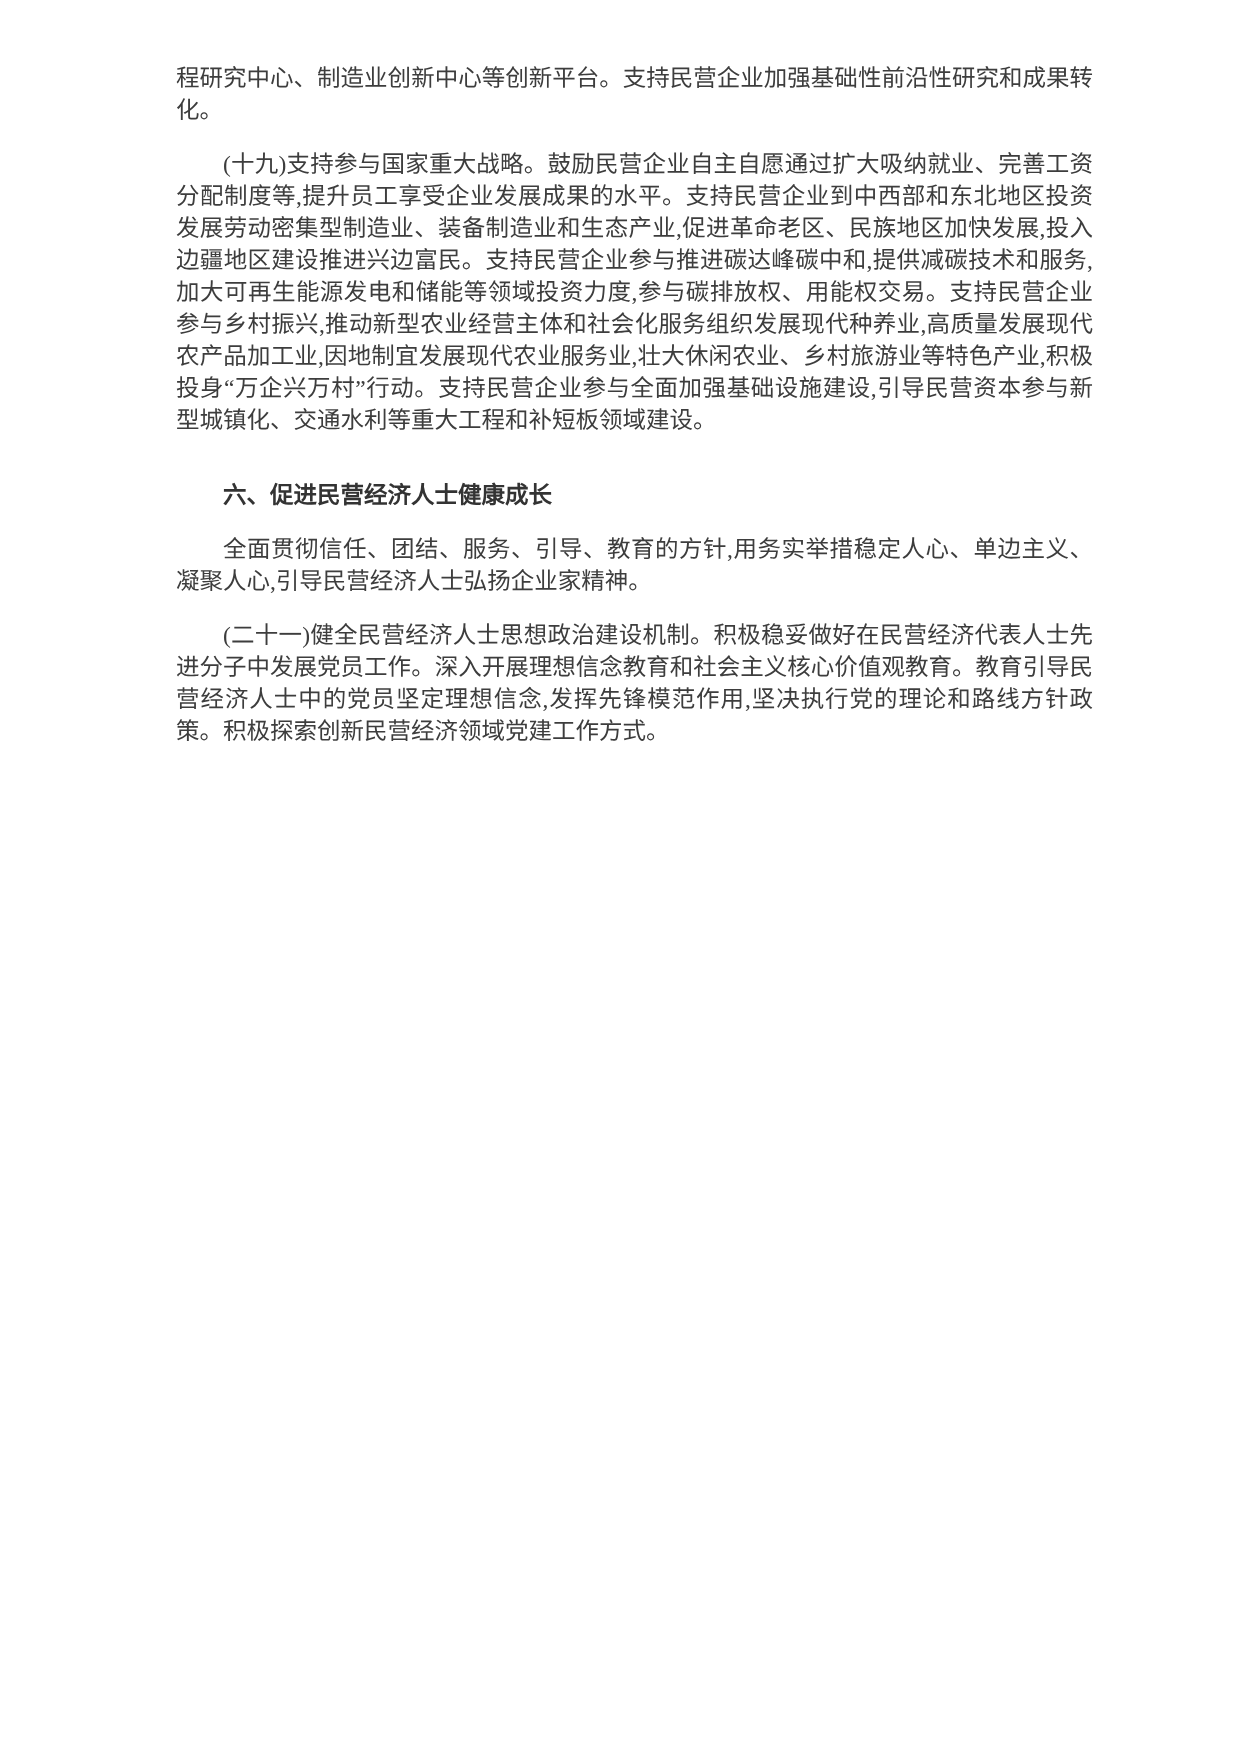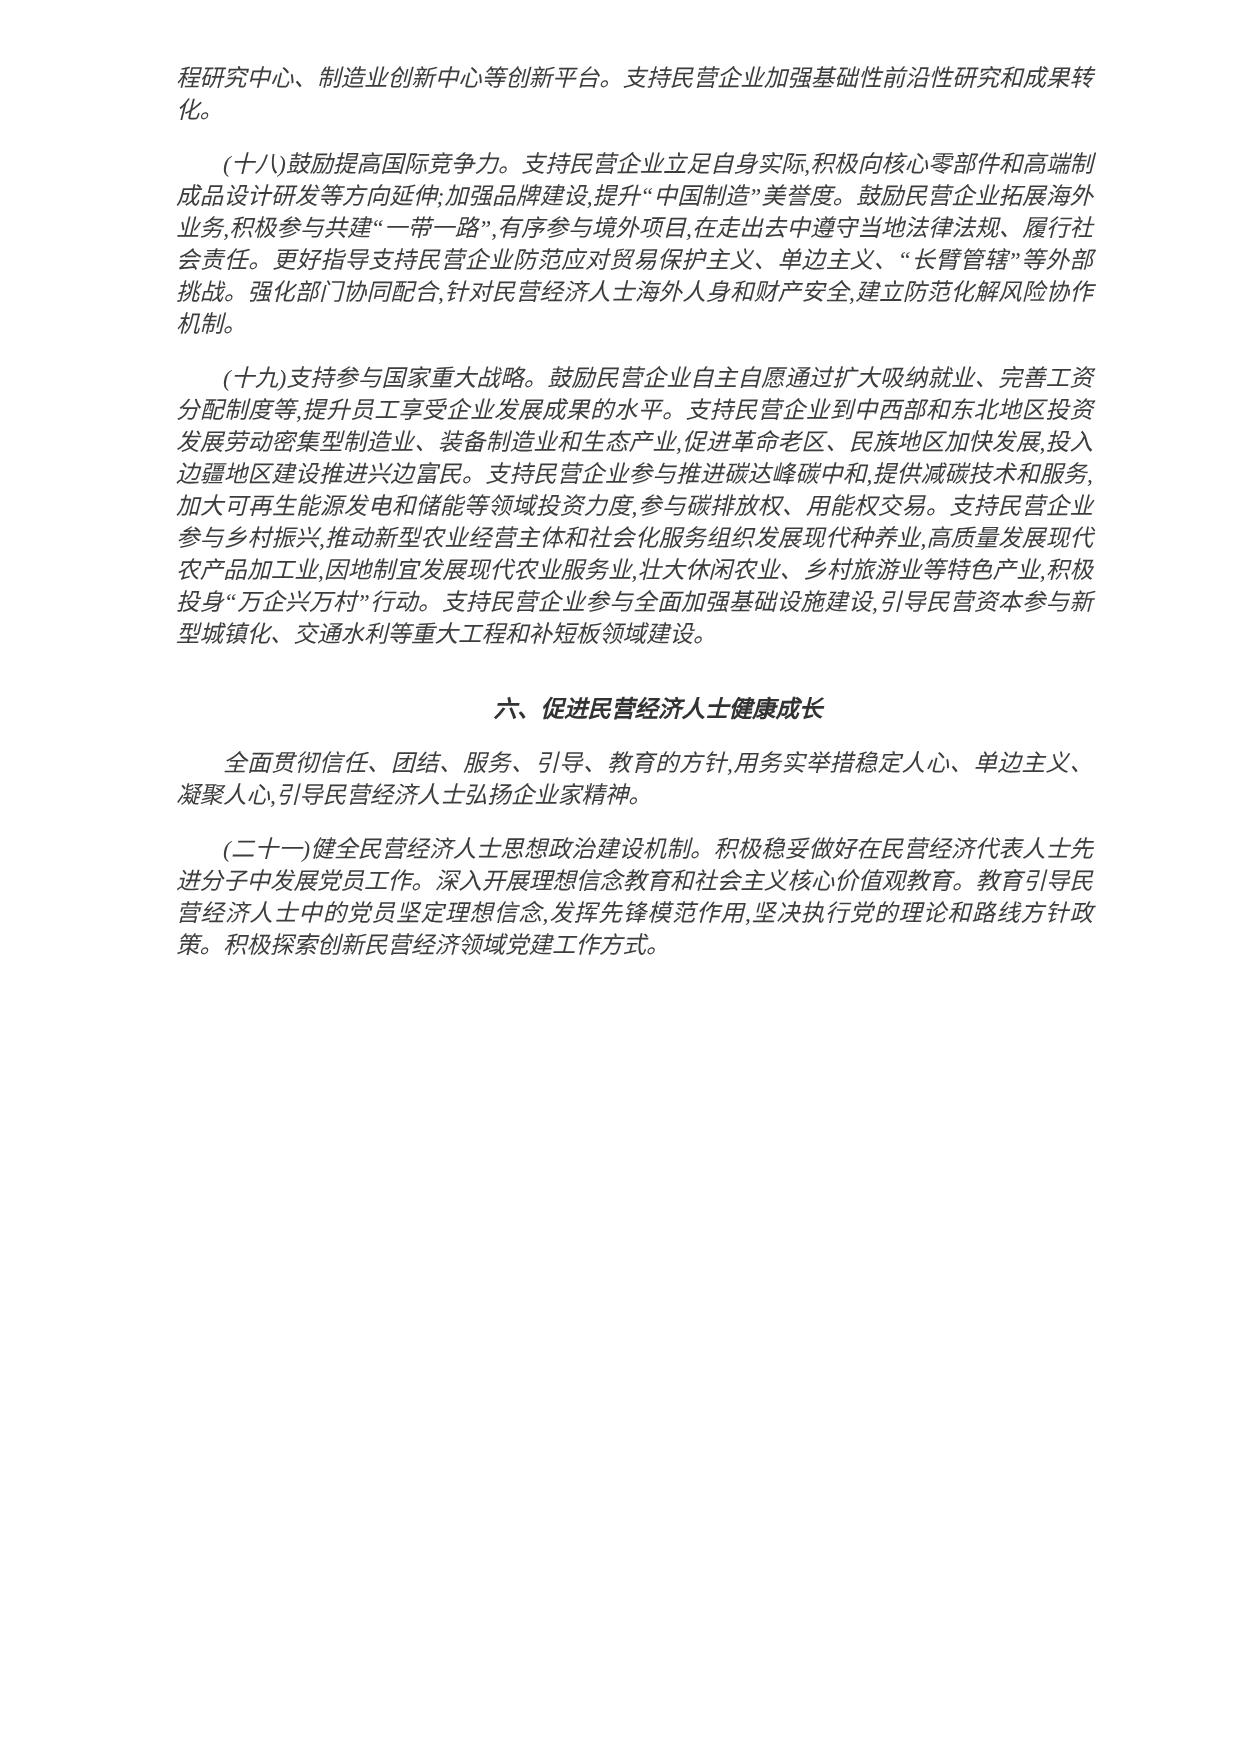--- a/index.html
+++ b/index.html
@@ -7,21 +7,20 @@
     padding: 0;
     background: #ffffff;
   }
   .page {
     position: relative;
     width: 1241px;
     height: 1755px;
     background: #ffffff;
     overflow: hidden;
     font-family: "Liberation Serif", "DejaVu Serif", serif;
-    font-style: italic;
   }
   .page-body {
     position: absolute;
     left: 176px;
     top: 62px;
     width: 917px;
   }
   .para {
     margin: 0 0 22px 0;
     font-size: 23.5px;
@@ -37,28 +36,27 @@
   .para.continuation {
     text-indent: 0;
   }
   .section-heading {
     margin: 43px 0 22px 0;
     font-size: 23.5px;
     line-height: 32px;
     font-weight: bold;
     color: #333333;
     text-indent: 2em;
-    text-align: center;
+    text-align: left;
   }
 </style>
 </head>
 <body>
 
 <div class="page">
   <div class="page-body">
     <p class="para continuation">程研究中心、制造业创新中心等创新平台。支持民营企业加强基础性前沿性研究和成果转化。</p>
-    <p class="para">(十八)鼓励提高国际竞争力。支持民营企业立足自身实际,积极向核心零部件和高端制成品设计研发等方向延伸;加强品牌建设,提升“中国制造”美誉度。鼓励民营企业拓展海外业务,积极参与共建“一带一路”,有序参与境外项目,在走出去中遵守当地法律法规、履行社会责任。更好指导支持民营企业防范应对贸易保护主义、单边主义、“长臂管辖”等外部挑战。强化部门协同配合,针对民营经济人士海外人身和财产安全,建立防范化解风险协作机制。</p>
     <p class="para">(十九)支持参与国家重大战略。鼓励民营企业自主自愿通过扩大吸纳就业、完善工资分配制度等,提升员工享受企业发展成果的水平。支持民营企业到中西部和东北地区投资发展劳动密集型制造业、装备制造业和生态产业,促进革命老区、民族地区加快发展,投入边疆地区建设推进兴边富民。支持民营企业参与推进碳达峰碳中和,提供减碳技术和服务,加大可再生能源发电和储能等领域投资力度,参与碳排放权、用能权交易。支持民营企业参与乡村振兴,推动新型农业经营主体和社会化服务组织发展现代种养业,高质量发展现代农产品加工业,因地制宜发展现代农业服务业,壮大休闲农业、乡村旅游业等特色产业,积极投身“万企兴万村”行动。支持民营企业参与全面加强基础设施建设,引导民营资本参与新型城镇化、交通水利等重大工程和补短板领域建设。</p>
     <h2 class="section-heading">六、促进民营经济人士健康成长</h2>
     <p class="para">全面贯彻信任、团结、服务、引导、教育的方针,用务实举措稳定人心、单边主义、凝聚人心,引导民营经济人士弘扬企业家精神。</p>
     <p class="para">(二十一)健全民营经济人士思想政治建设机制。积极稳妥做好在民营经济代表人士先进分子中发展党员工作。深入开展理想信念教育和社会主义核心价值观教育。教育引导民营经济人士中的党员坚定理想信念,发挥先锋模范作用,坚决执行党的理论和路线方针政策。积极探索创新民营经济领域党建工作方式。</p>
   </div>
 </div>
 
 </body></html>

